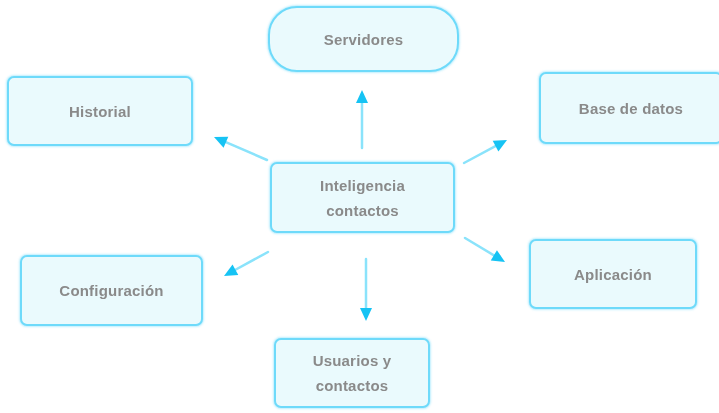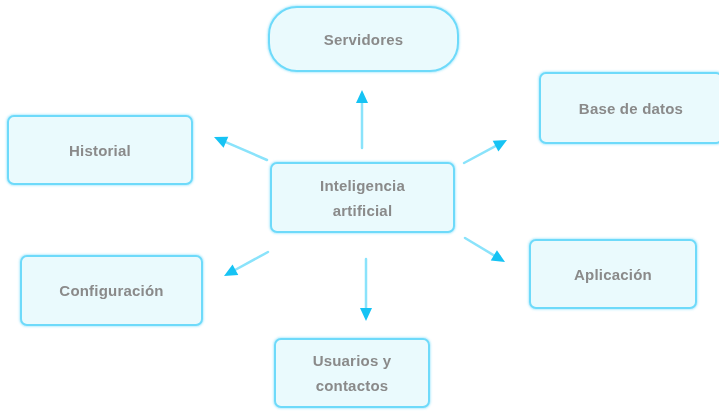--- a/index.html
+++ b/index.html
@@ -55,22 +55,22 @@
       <polygon points="507,140 498.366713156872,151.42218710599124 492.70688615282603,140.84077140277495" fill="#16c3f4"></polygon>
       <line x1="268" y1="252" x2="233.65685130205824" y2="270.7326265625137" stroke="#8ae3fb" stroke-width="2.5" stroke-linecap="round"></line>
       <polygon points="224,276 232.53952966380356,264.5075488636663 238.28575523197046,275.04229573863887" fill="#16c3f4"></polygon>
       <line x1="465" y1="238" x2="495.567577817162" y2="256.34054669029723" stroke="#8ae3fb" stroke-width="2.5" stroke-linecap="round"></line>
       <polygon points="505,262 490.76561743317177,260.45651273371743 496.93956649830204,250.1665976251669" fill="#16c3f4"></polygon>
       <line x1="366" y1="259" x2="366" y2="310" stroke="#8ae3fb" stroke-width="2.5" stroke-linecap="round"></line>
       <polygon points="366,321 360,308 372,308" fill="#16c3f4"></polygon>
     </svg>
   <div>
       <div class="node" style="left: 270px; top: 162px; width: 185px; height: 71px;"><span>Inteligencia
-artificial</span></div>
+contactos</span></div>
       <div class="node" style="left: 268px; top: 6px; width: 191px; height: 66px; border-radius: 29px;"><span>Servidores</span></div>
       <div class="node" style="left: 529px; top: 72px; width: 184px; height: 72px; margin-left: 10px;"><span>Base de datos</span></div>
       <div class="node" style="left: 529px; top: 239px; width: 168px; height: 70px;"><span>Aplicación</span></div>
       <div class="node" style="left: 274px; top: 338px; width: 156px; height: 70px;"><span>Usuarios y
 contactos</span></div>
       <div class="node" style="left: 20px; top: 255px; width: 183px; height: 71px;"><span>Configuración</span></div>
-      <div class="node" style="left: 7px; top: 76px; width: 186px; height: 70px; margin-top: 39px;"><span>Historial</span></div>
+      <div class="node" style="left: 7px; top: 76px; width: 186px; height: 70px;"><span>Historial</span></div>
     </div>
 </div>
 
 </body></html>

